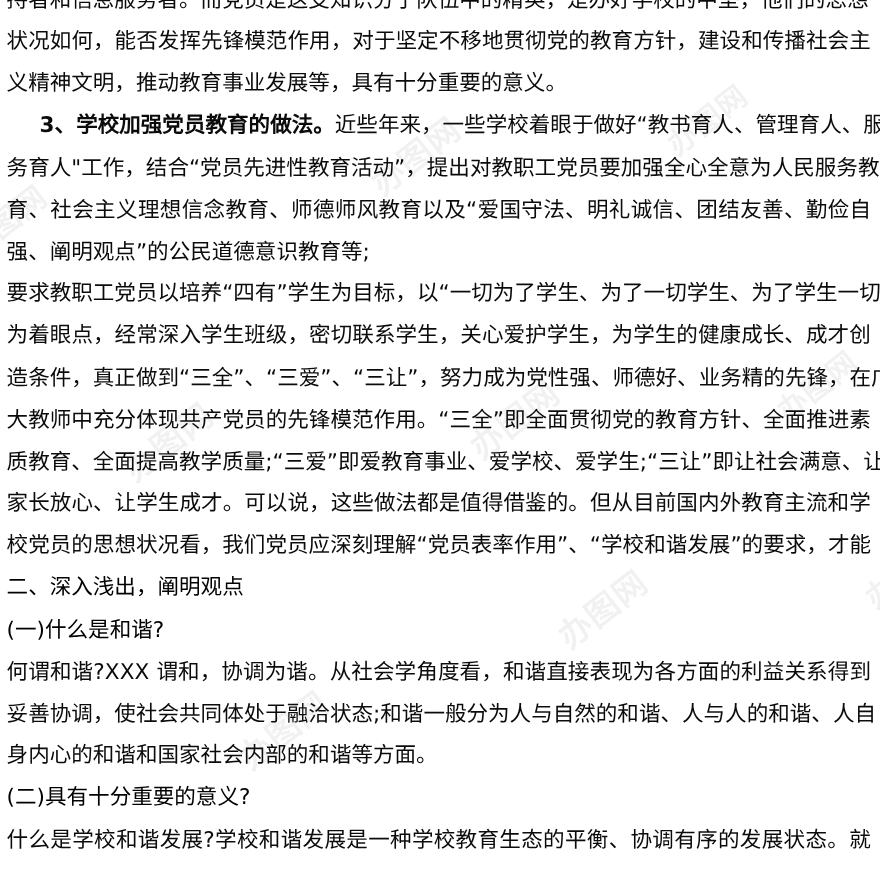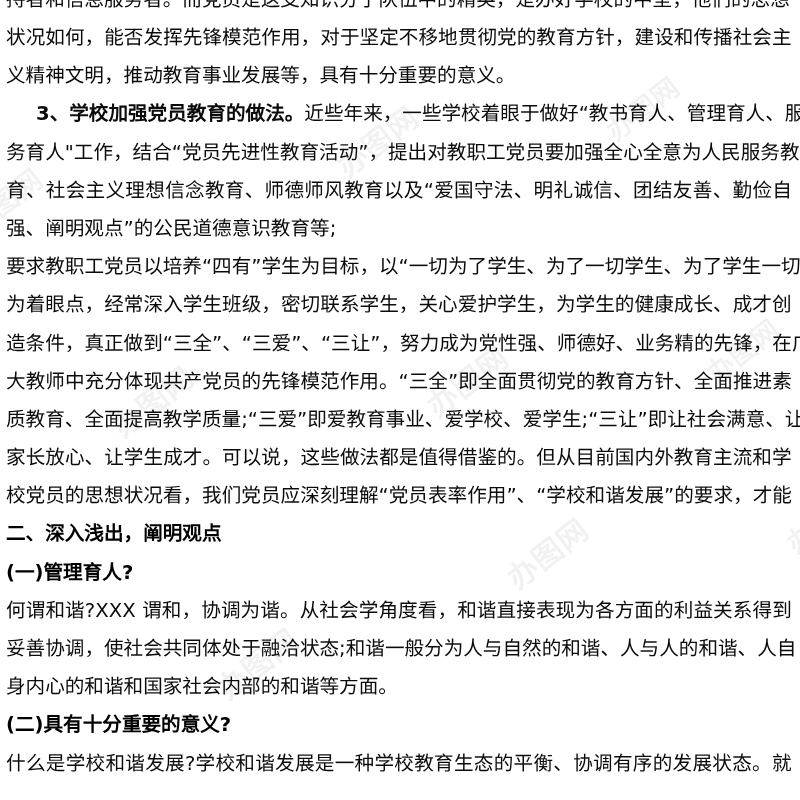--- a/index.html
+++ b/index.html
@@ -76,21 +76,21 @@
   .justify {
     display: flex;
     justify-content: space-between;
     align-items: baseline;
   }
   .justify > span { display: inline-block; }
 
   .bold { font-weight: 700; }
 
   .heading {
-    font-weight: 700;
+    font-weight: 400;
     font-size: 19.6px;
     line-height: 38.2px;
     height: 38.2px;
     white-space: nowrap;
   }
 
   .indent-2 { padding-left: 30px; }
 
   
   #first-line-clip {
@@ -604,21 +604,21 @@
         <span>的</span>
         <span>要</span>
         <span>求</span>
         <span>，</span>
         <span>才</span>
         <span>能</span>
       </div>
 
     <div class="heading">二、深入浅出，阐明观点</div>
 
-    <div class="heading">(一)管理育人?</div>
+    <div class="heading">(一)什么是和谐?</div>
     <div class="line justify">
         <span>何</span>
         <span>谓</span>
         <span>和</span>
         <span>谐</span>
         <span>?</span>
         <span>X</span>
         <span>X</span>
         <span>X</span>
         <span>&nbsp;</span>

